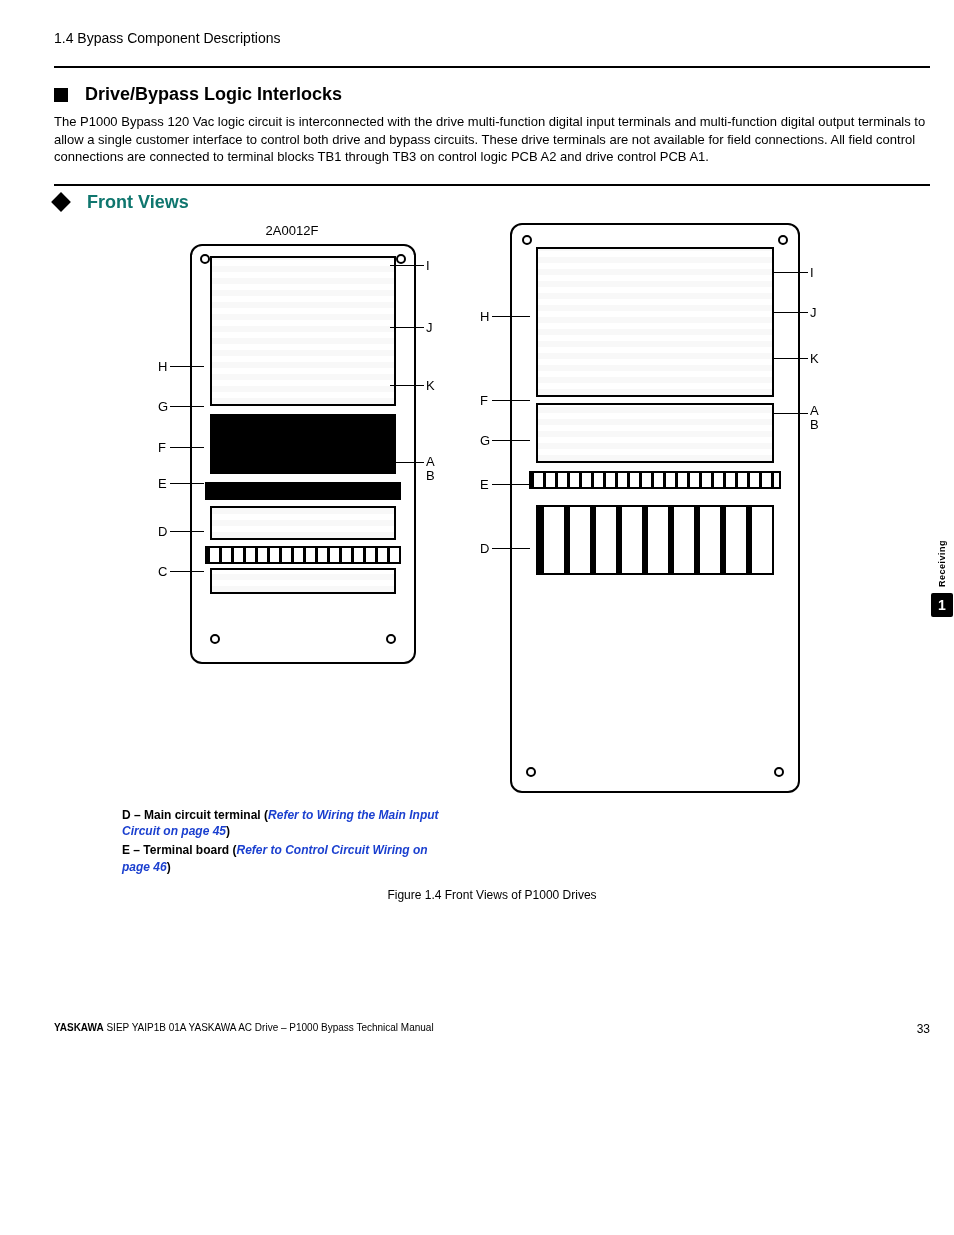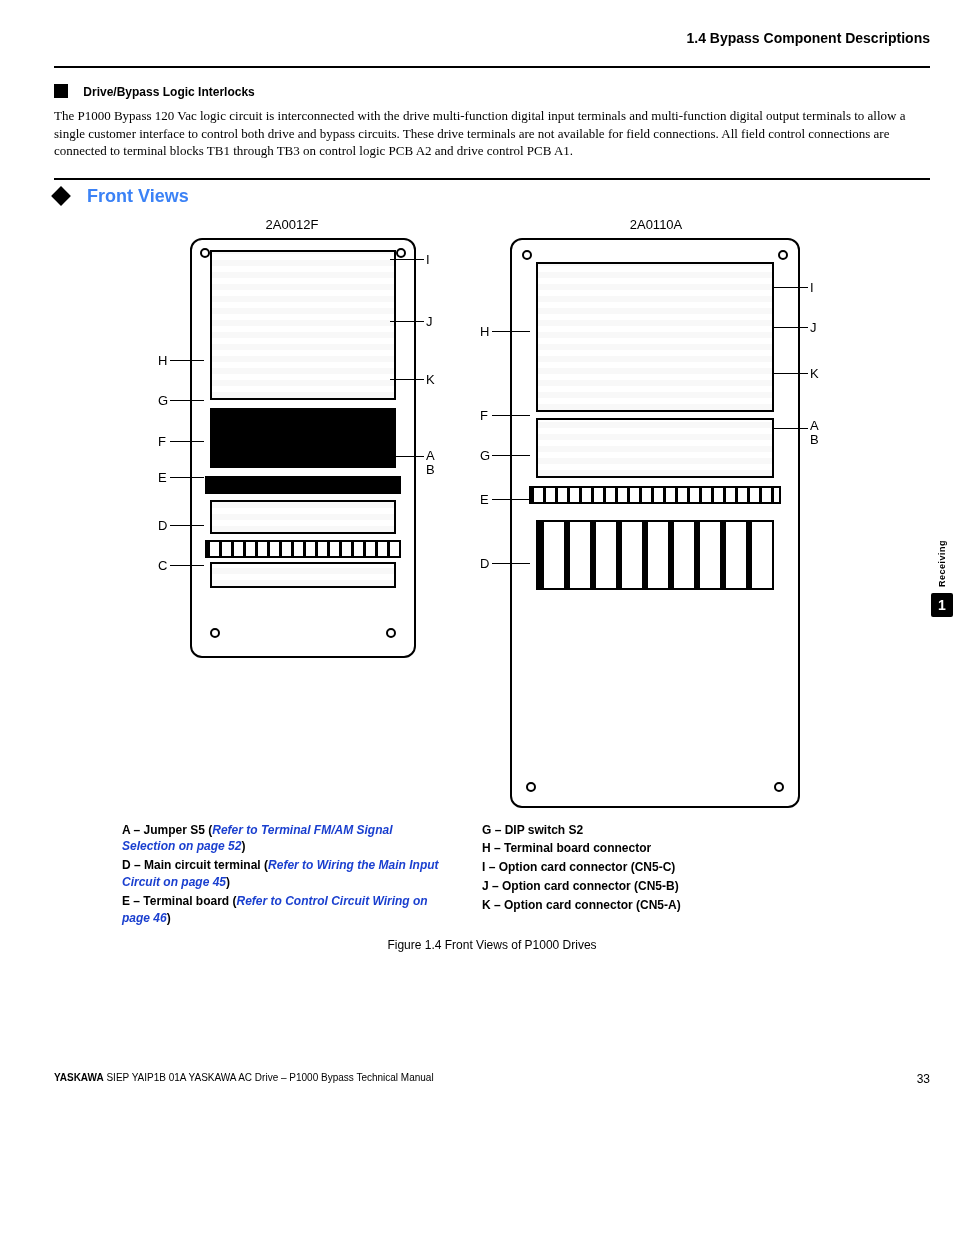--- a/index.html
+++ b/index.html
@@ -8,45 +8,45 @@
     font-size: 13px;
     color: #000;
     width: 954px;
     margin: 0 auto;
     padding: 30px 24px 20px 54px;
     position: relative;
     background: #fff;
   }
   .running-head {
     font-size: 14px;
-    font-weight: bold;
-    text-align: right;
+    font-weight: normal;
+    text-align: left;
     padding-bottom: 6px;
     margin-bottom: 14px;
   }
   .head-rule { border: none; border-top: 2px solid #000; margin-bottom: 16px; }
   .sub-rule { border: none; border-top: 2px solid #000; margin: 8px 0 6px; }
   .h-square {
     display: inline-block;
     width: 14px; height: 14px;
     background: #000;
     vertical-align: -2px;
     margin-right: 12px;
   }
   .h-diamond {
     display: inline-block;
     width: 14px; height: 14px;
     background: #000;
     transform: rotate(45deg);
     vertical-align: -1px;
     margin-right: 14px;
   }
-  .h3 { font-size: 12px; font-weight: bold; margin: 4px 0 8px; }
-  .h2 { font-size: 18px; font-weight: bold; color: #3b82f6; margin-top: 4px; }
-  p.body { font-size: 13px; line-height: 1.35; margin: 2px 0 18px; font-family: Liberation Serif, serif; }
+  .h3 { font-size: 18px; font-weight: bold; margin: 4px 0 8px; }
+  .h2 { font-size: 18px; font-weight: bold; color: #0f766e; margin-top: 4px; }
+  p.body { font-size: 13px; line-height: 1.35; margin: 2px 0 18px; }
   
   .figure-area {
     display: flex;
     gap: 28px;
     justify-content: center;
     margin: 10px 0 4px;
   }
   .panel {
     position: relative;
   }
@@ -204,21 +204,20 @@
       <span class="lead" style="left:200px;top:83px;width:34px;"></span>
       <span class="lbl" style="left:236px;top:134px;">K</span>
       <span class="lead" style="left:200px;top:141px;width:34px;"></span>
       <span class="lbl" style="left:236px;top:210px;">A</span>
       <span class="lbl" style="left:236px;top:224px;">B</span>
       <span class="lead" style="left:200px;top:218px;width:34px;"></span>
     </div>
   </div>
 
   <div class="panel" style="width:372px;">
-    <div class="panel-title">2A0110A</div>
     <div style="position:relative;margin-left:40px;">
       <div class="chassis large">
         <div class="board" style="left:24px;right:24px;top:22px;height:150px;"></div>
         <div class="board" style="left:24px;right:24px;top:178px;height:60px;"></div>
         <div class="termrow" style="top:246px;"></div>
         <div class="board" style="left:24px;right:24px;top:280px;height:70px;background:repeating-linear-gradient(90deg,#000 0 6px,#fff 6px 26px);"></div>
         <div class="screwhole" style="left:10px;top:10px;"></div>
         <div class="screwhole" style="right:10px;top:10px;"></div>
         <div class="screwhole" style="left:14px;bottom:14px;"></div>
         <div class="screwhole" style="right:14px;bottom:14px;"></div>
@@ -243,30 +242,22 @@
       <span class="lead" style="left:262px;top:135px;width:36px;"></span>
       <span class="lbl" style="left:300px;top:180px;">A</span>
       <span class="lbl" style="left:300px;top:194px;">B</span>
       <span class="lead" style="left:262px;top:190px;width:36px;"></span>
     </div>
   </div>
 </div>
 
 <div class="legend">
   <ul style="width:320px;" id="legend-left">
-      <li>A – Jumper S5 (<span class="ref-link">Refer to Terminal FM/AM Signal Selection on page 52</span>)</li>
       <li>D – Main circuit terminal (<span class="ref-link">Refer to Wiring the Main Input Circuit on page 45</span>)</li>
       <li>E – Terminal board (<span class="ref-link">Refer to Control Circuit Wiring on page 46</span>)</li>
-    </ul>
-  <ul style="width:300px;" id="legend-right">
-      <li>G – DIP switch S2</li>
-      <li>H – Terminal board connector</li>
-      <li>I – Option card connector (CN5-C)</li>
-      <li>J – Option card connector (CN5-B)</li>
-      <li>K – Option card connector (CN5-A)</li>
     </ul>
 </div>
 
 <div class="fig-caption">Figure 1.4  Front Views of P1000 Drives</div>
 
 <div class="side-tab">
   <span class="rot">Receiving</span>
   <div class="chap">1</div>
 </div>
 

